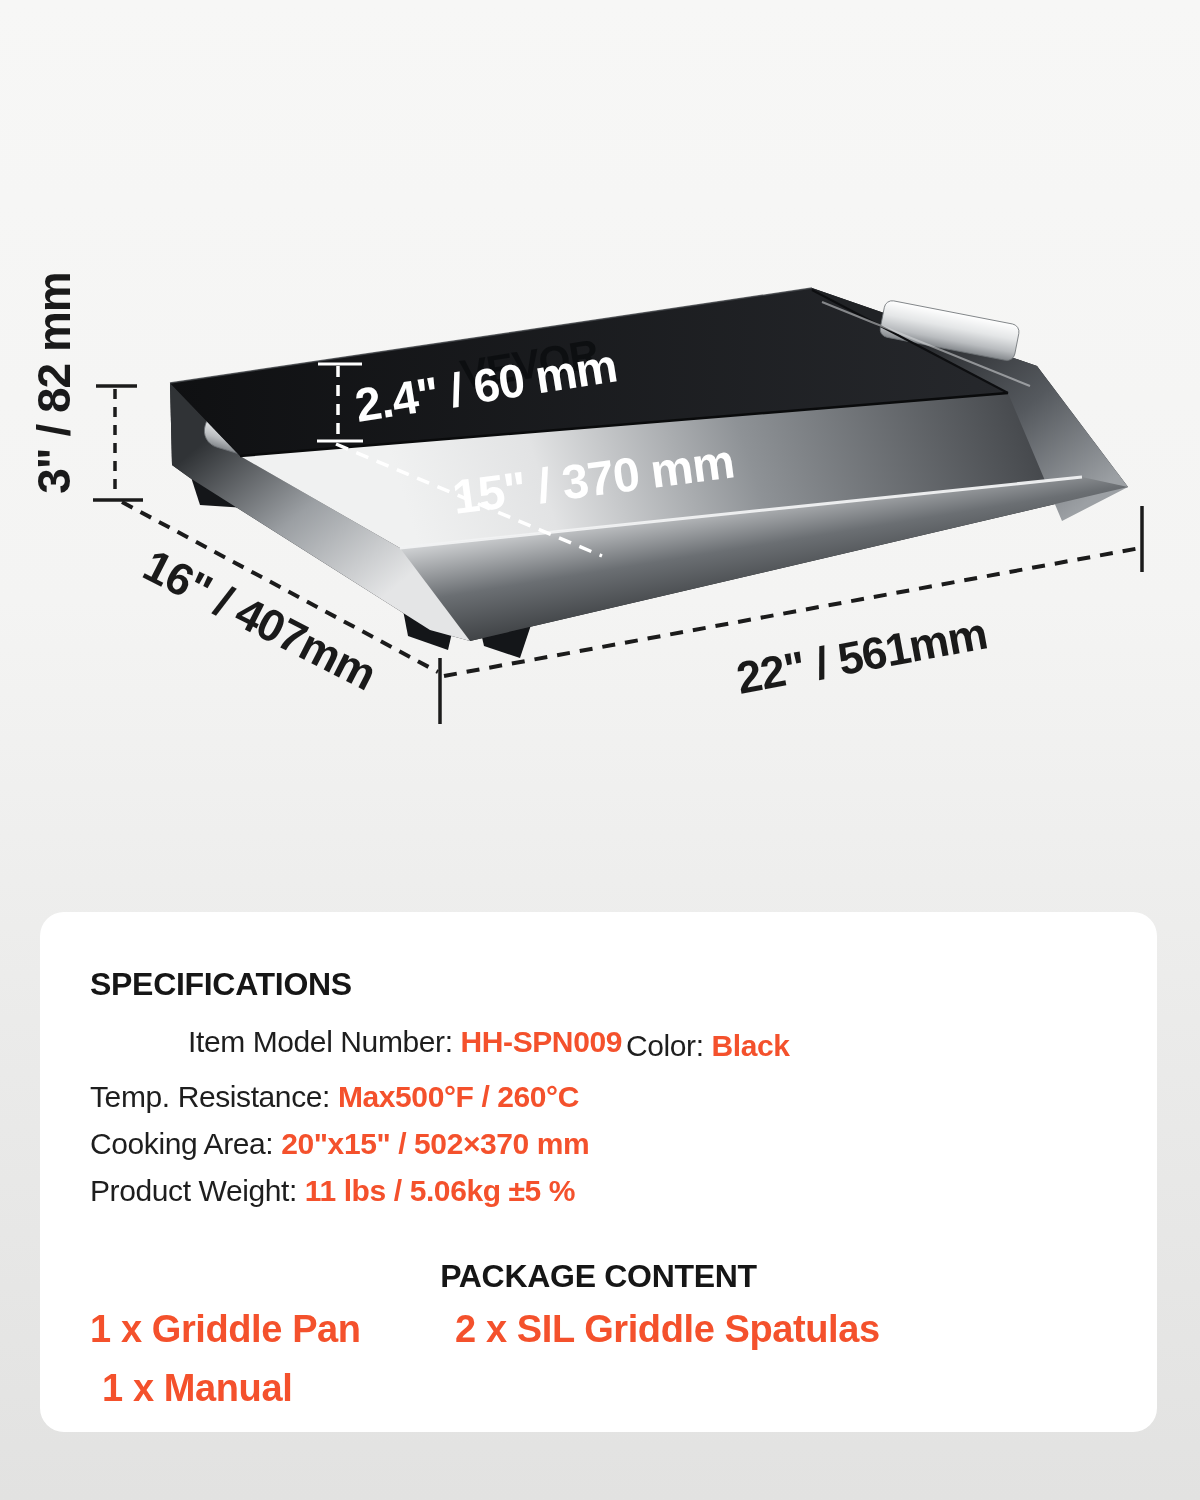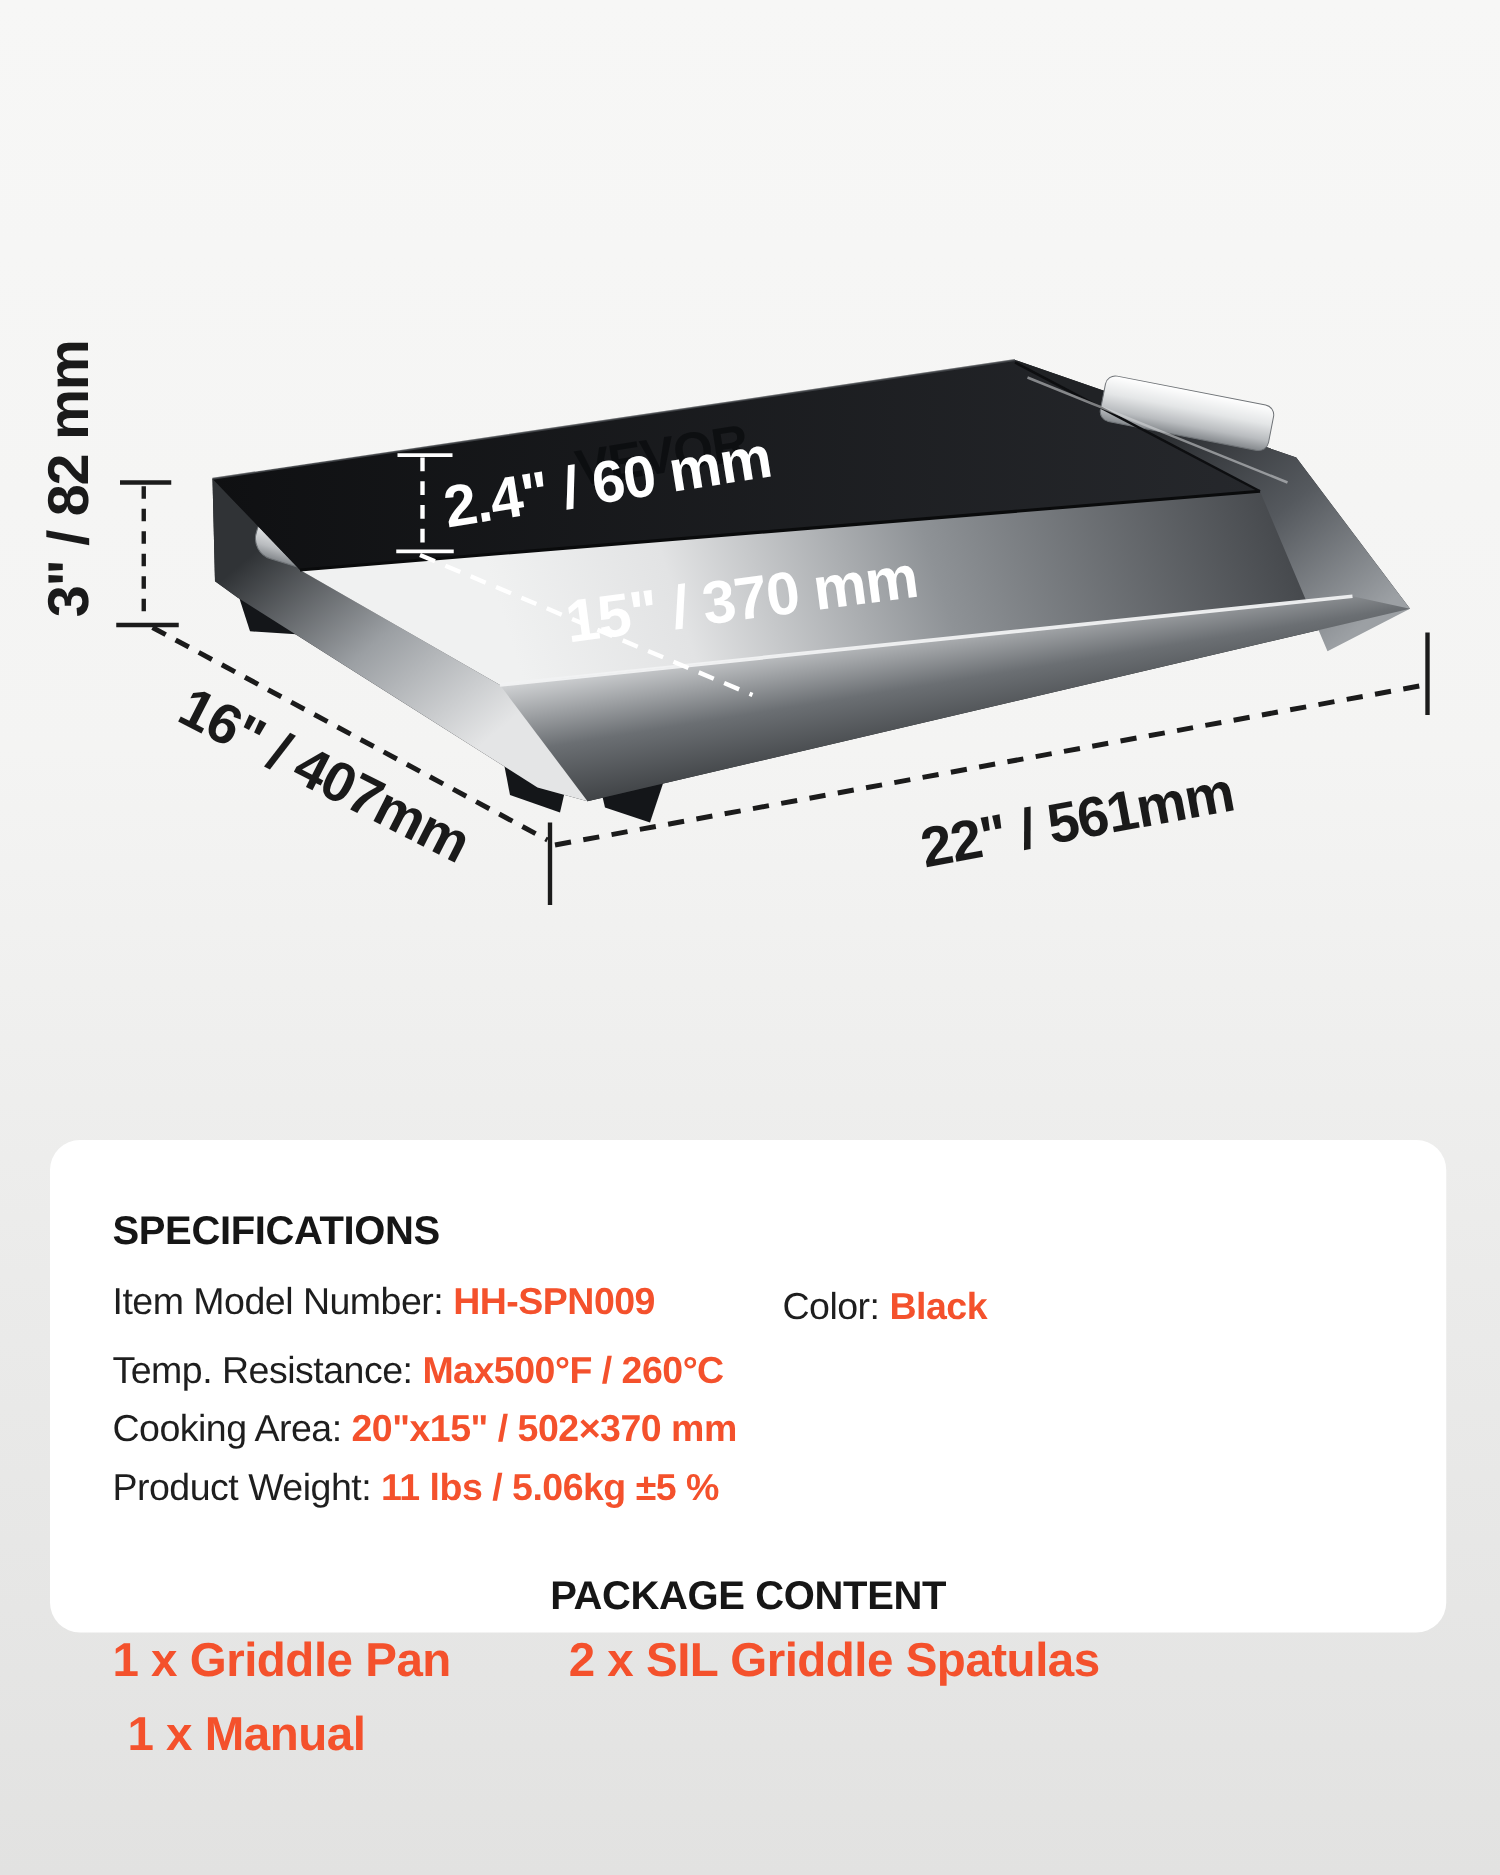--- a/index.html
+++ b/index.html
@@ -3,31 +3,31 @@
 <meta charset="utf-8">
 <style>
   html,body { margin:0; padding:0; }
   body { font-family:"Liberation Sans", sans-serif; }
   .page {
     position:relative; width:1200px; height:1500px; overflow:hidden;
     background:linear-gradient(180deg,#f7f7f6 0%,#f4f4f3 40%,#ebebea 68%,#e2e2e1 100%);
   }
   .diagram-wrap { position:absolute; left:0; top:0; width:1200px; height:912px; }
   .card {
-    position:absolute; left:40px; top:912px; width:1117px; height:394px;
+    position:absolute; left:40px; top:912px; width:1117px; height:520px;
     background:#ffffff; border-radius:24px; box-sizing:border-box;
     padding:54px 50px 0 50px;
   }
   .sec-title {
     margin:0; font-size:32px; line-height:36px; font-weight:700;
     color:#161616; letter-spacing:-0.3px;
   }
   .spec-rows { margin-top:16px; }
   .spec-row { display:flex; line-height:47px; font-size:30px; letter-spacing:-0.4px; color:#1e1e1e; white-space:nowrap; }
-  .spec-row .cell-l { width:532px; flex:0 0 auto; }
+  .spec-row .cell-l { width:532px; flex:0 0 auto;text-align:right; }
   .pkg-title { margin-top:44px;text-align:center; }
   .pkg-rows { margin-top:12px; }
   .pkg-row { display:flex; line-height:47px; font-size:38px; letter-spacing:-0.4px; white-space:nowrap; }
   .pkg-row .cell-l { width:365px; flex:0 0 auto; }
   .lbl { color:#1e1e1e; }
   .val { color:var(--accent,#F4512C); font-weight:700; }
   .dim-label { font-weight:700; letter-spacing:-1px; }
   text { user-select:none; }
 </style>
 </head>

